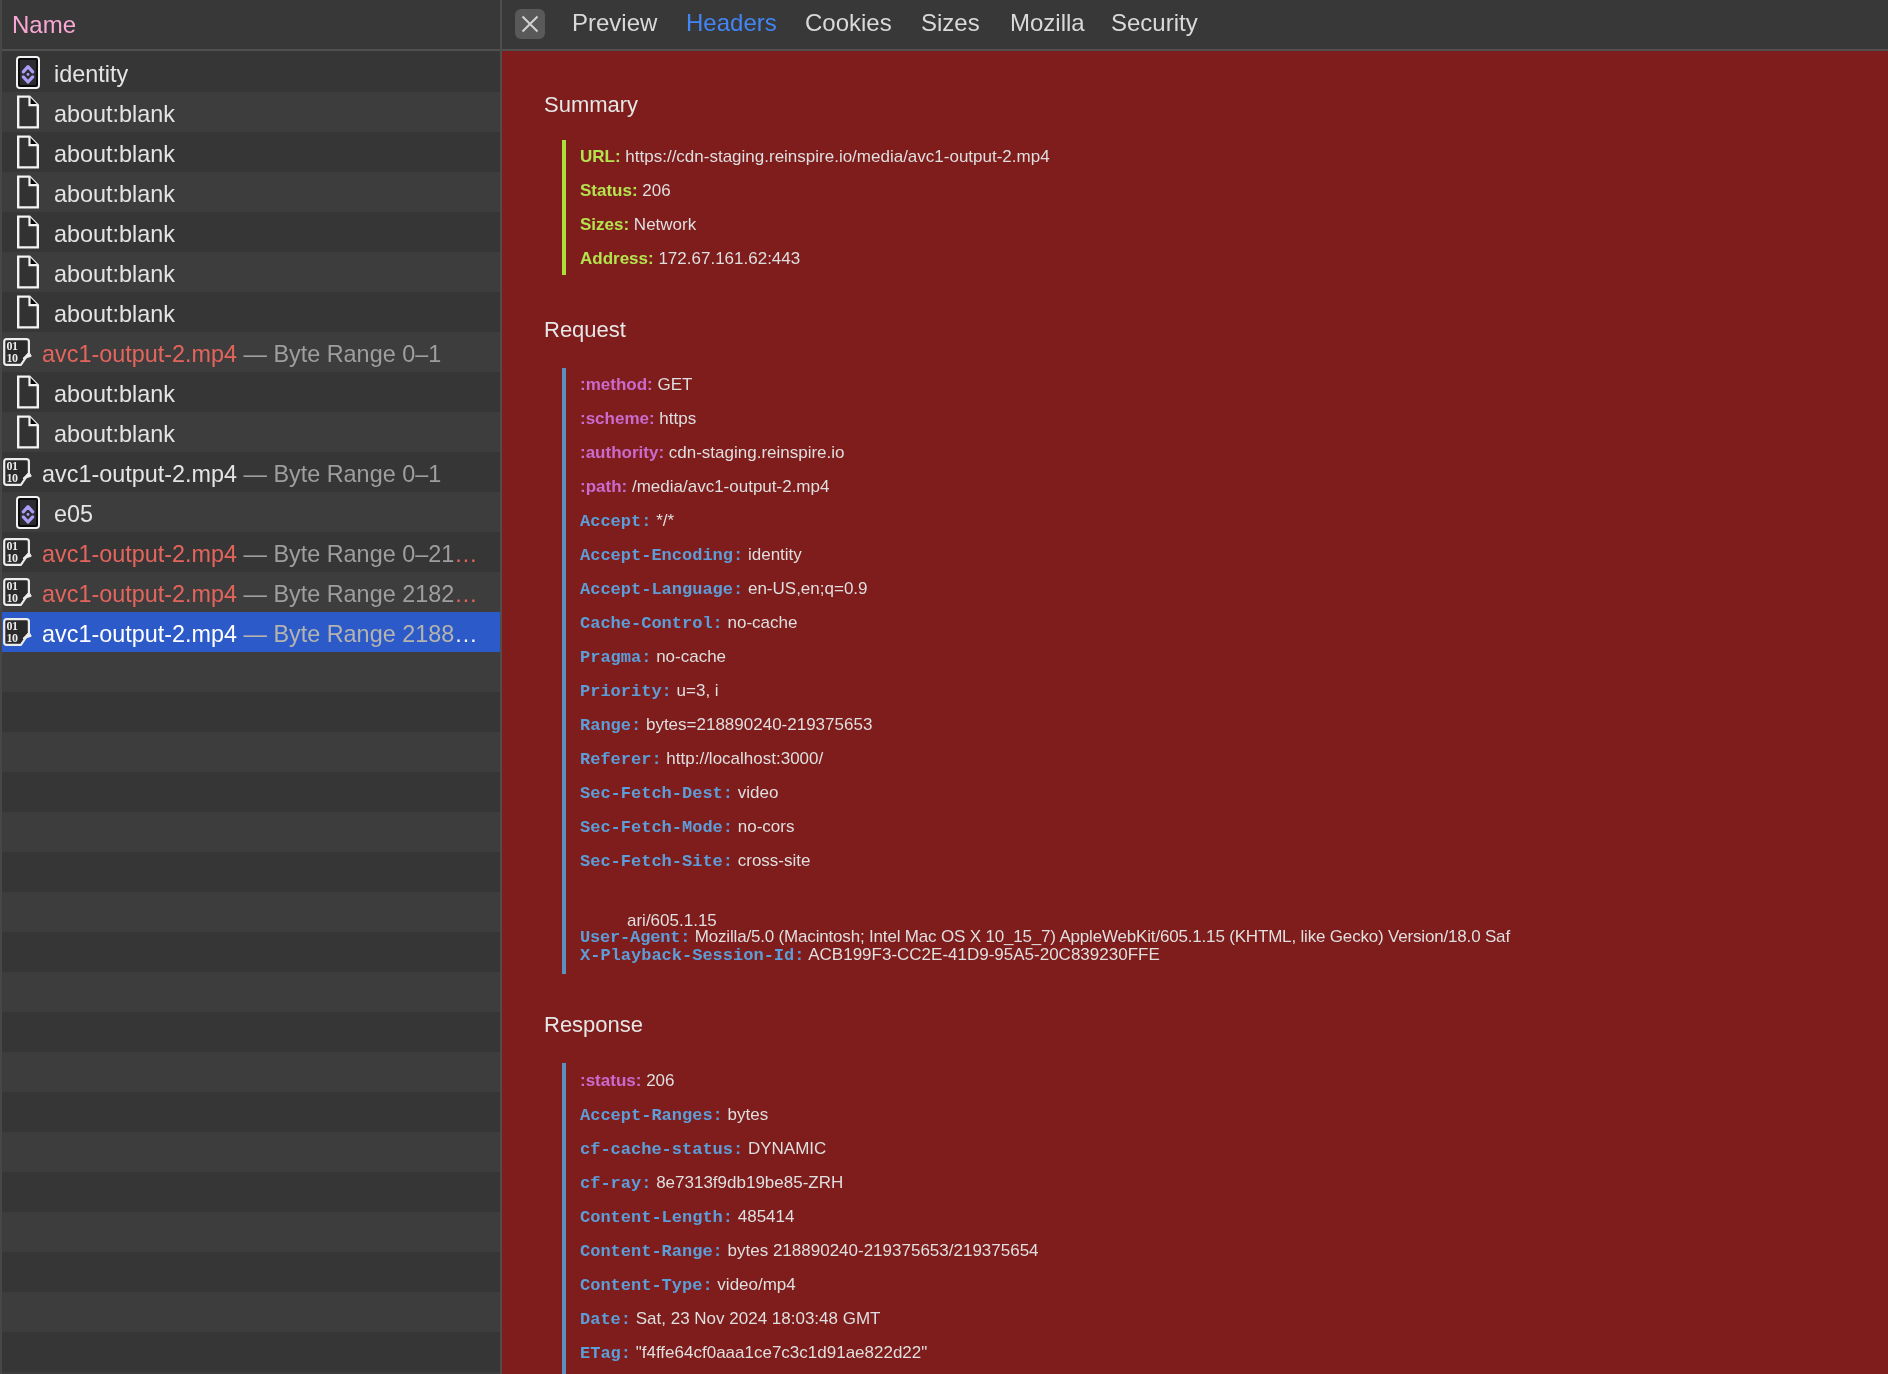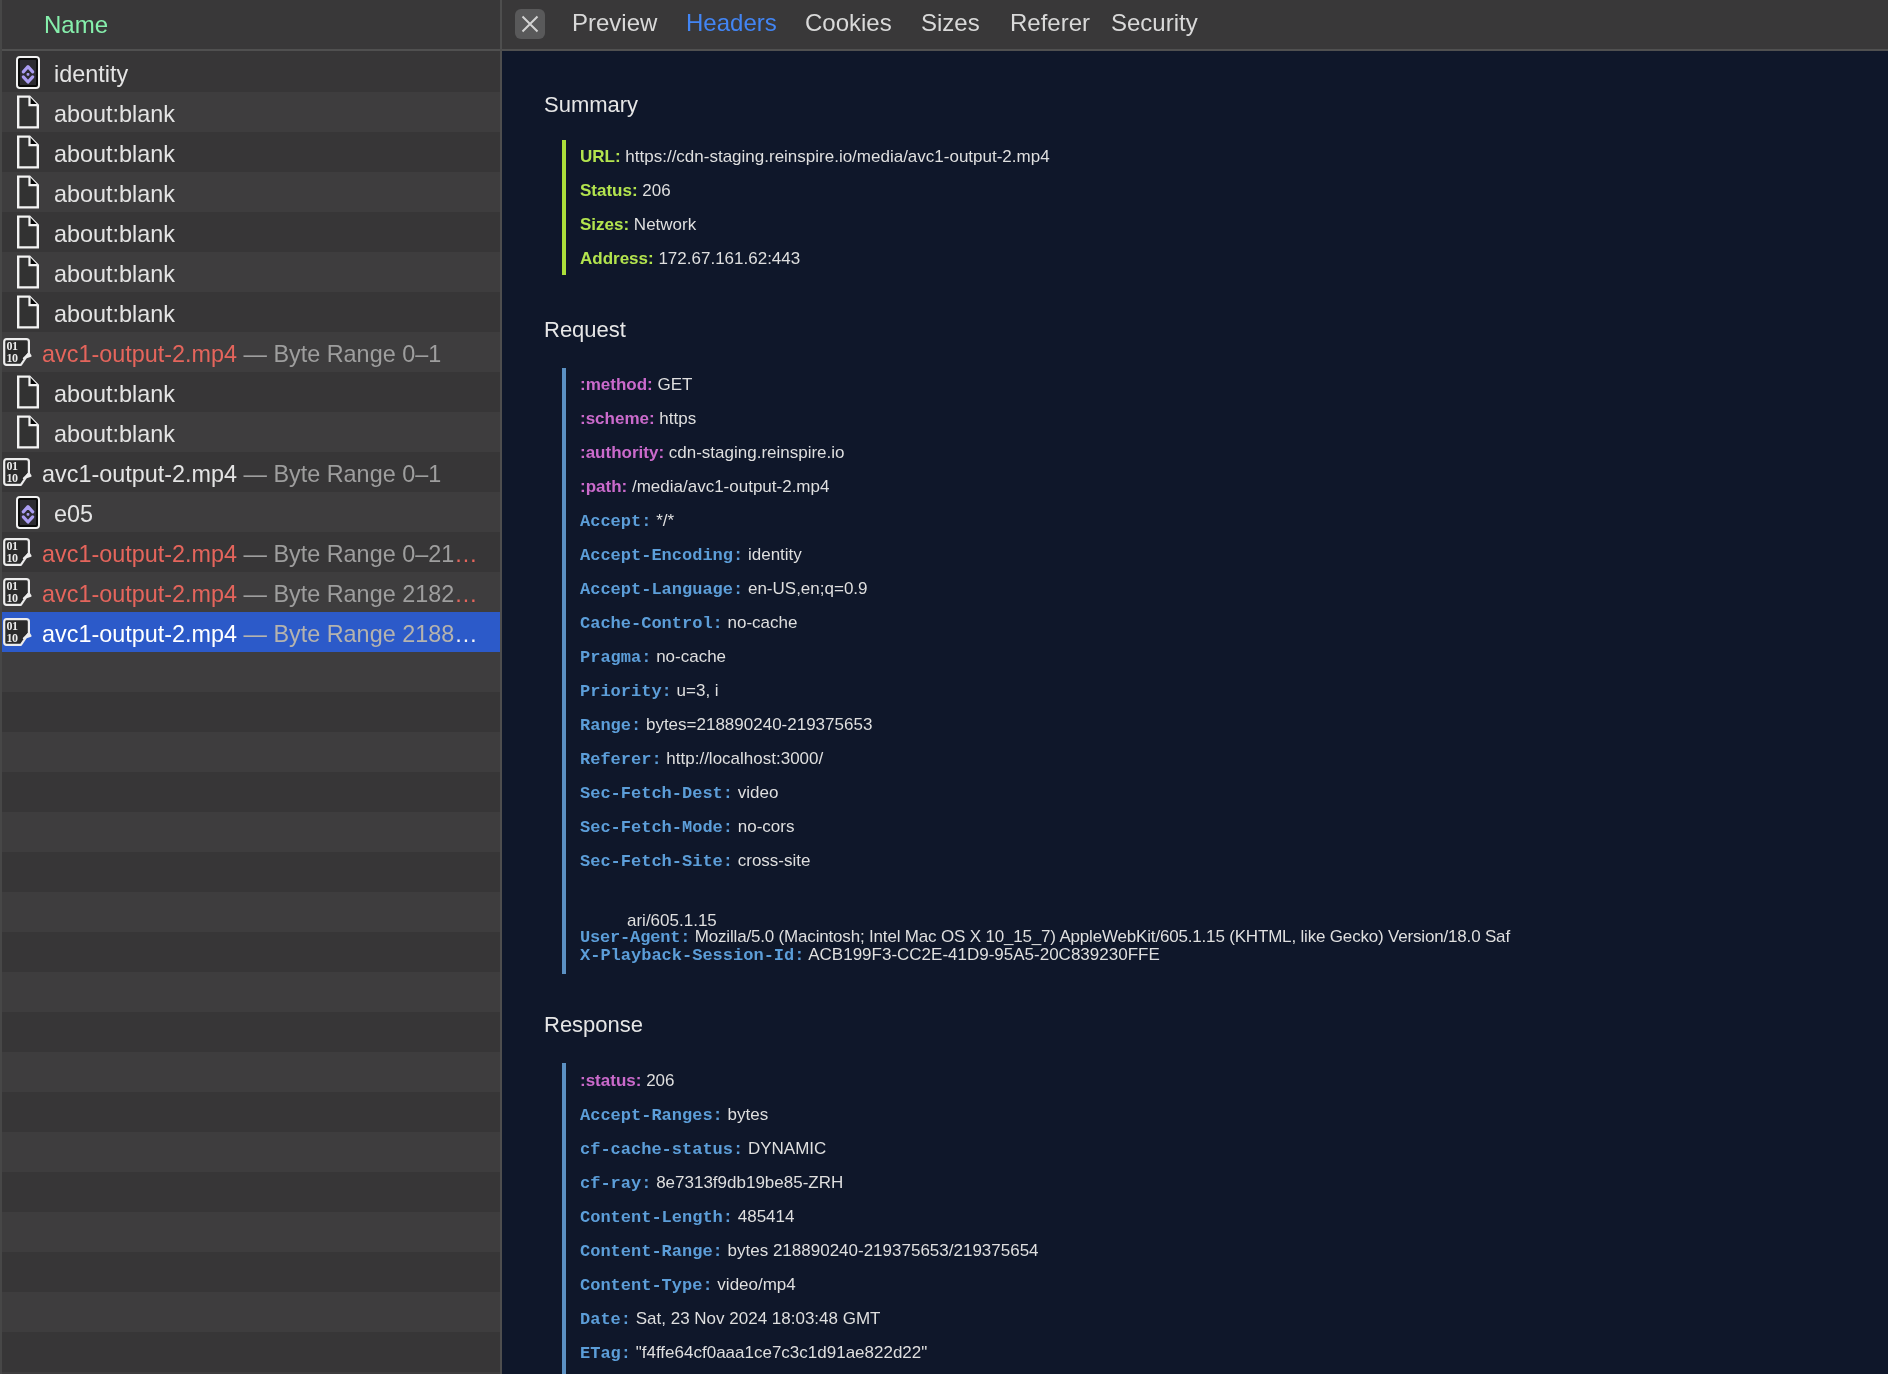--- a/index.html
+++ b/index.html
@@ -2,38 +2,38 @@
 <html><head>
 <meta charset="utf-8">
 <style>
   * { margin:0; padding:0; box-sizing:border-box; }
   html,body { width:1888px; height:1374px; overflow:hidden; background:#323132;
     font-family:"Liberation Sans", sans-serif; }
   
   #left { position:absolute; left:0; top:0; width:502px; height:1374px; background:#373637; }
   #lhead { position:absolute; left:0; top:0; width:502px; height:51px; background:#393839;
     border-bottom:2px solid #505050; }
-  #lhead .t { position:absolute; left:12px; top:12px; font-size:24px; line-height:26px; color:#86efac;margin-left:32px; }
+  #lhead .t { position:absolute; left:12px; top:12px; font-size:24px; line-height:26px; color:#f9a8d4; }
   #stripes { position:absolute; left:0; top:52px; width:502px; height:1322px;
     background:repeating-linear-gradient(180deg,#373637 0px,#373637 40px,#3e3d3e 40px,#3e3d3e 80px); }
   .row { position:absolute; left:0; width:502px; height:40px; display:flex; align-items:center;
     font-size:23.4px; padding-top:4px; color:#e4e4e4; white-space:nowrap; overflow:hidden; }
   .row .ic { margin-left:16px; margin-right:14px; flex:none; display:flex; position:relative; top:-2px; }
   .row .binw { margin-left:3px; margin-right:10px; }
   .row .nm { }
   .row .sub { color:#9e9e9e; }
   .row .red { color:#e5655c; }
   .rowsel { background:#2c5ac9; }
   .rowsel .sub { color:#b5b3ae; } .rowsel .nm { color:#ffffff; }
   .rowsel .we { color:#f5f5f5; }
   #ledge { position:absolute; left:0; top:0; width:2px; height:1374px; background:#474747; }
   
   #divider { position:absolute; left:500px; top:0; width:2px; height:1374px; background:#4e4e4e; }
   
-  #right { position:absolute; left:502px; top:0; width:1386px; height:1374px; background:#0f172a; }
+  #right { position:absolute; left:502px; top:0; width:1386px; height:1374px; background:#7f1d1d; }
   #rbar { position:absolute; left:0; top:0; width:1386px; height:51px; background:#393839;
     border-bottom:2px solid #505050; }
   #closebtn { position:absolute; left:13px; top:9px; width:30px; height:30px; background:#59595a;
     border-radius:6px; }
   .tab { position:absolute; top:9.6px; font-size:24px; line-height:26px; color:#d9d9d9; }
   .tab.on { color:#4285f4; }
   
   .h1 { position:absolute; font-size:22px; line-height:36px; color:#e6e6e6; white-space:nowrap; }
   .ln { position:absolute; left:78px; font-size:17px; line-height:26px; color:#dfdfdf; white-space:nowrap; }
   .ln b { font-weight:bold; }
@@ -230,21 +230,21 @@
 <div id="divider"></div>
 <div id="right">
   <div id="rbar">
     <div id="closebtn"><svg width="30" height="30" viewBox="0 0 30 30">
           <path d="M7.5 7.5 L22.5 22.5 M22.5 7.5 L7.5 22.5" stroke="#d2d2d2" stroke-width="2"></path>
         </svg></div>
     <div class="tab" style="left:70px">Preview</div>
     <div class="tab on" style="left:184px">Headers</div>
     <div class="tab" style="left:303px">Cookies</div>
     <div class="tab" style="left:419px">Sizes</div>
-    <div class="tab" style="left:508px">Referer</div>
+    <div class="tab" style="left:508px">Mozilla</div>
     <div class="tab" style="left:609px">Security</div>
   </div>
   <div id="content">
     <div class="h1" style="left:42px; top:87.2px">Summary</div>
     <div class="bord bg" style="left:60px; top:140px; height:135px"></div>
     <div class="ln grn" style="top:144.3px"><b>URL:</b> https://cdn-staging.reinspire.io/media/avc1-output-2.mp4</div>
     <div class="ln grn" style="top:178.3px"><b>Status:</b> 206</div>
     <div class="ln grn" style="top:212.3px"><b>Sizes:</b> Network</div>
     <div class="ln grn" style="top:246.4px"><b>Address:</b> 172.67.161.62:443</div>
     <div class="h1" style="left:42px; top:312.2px">Request</div>

